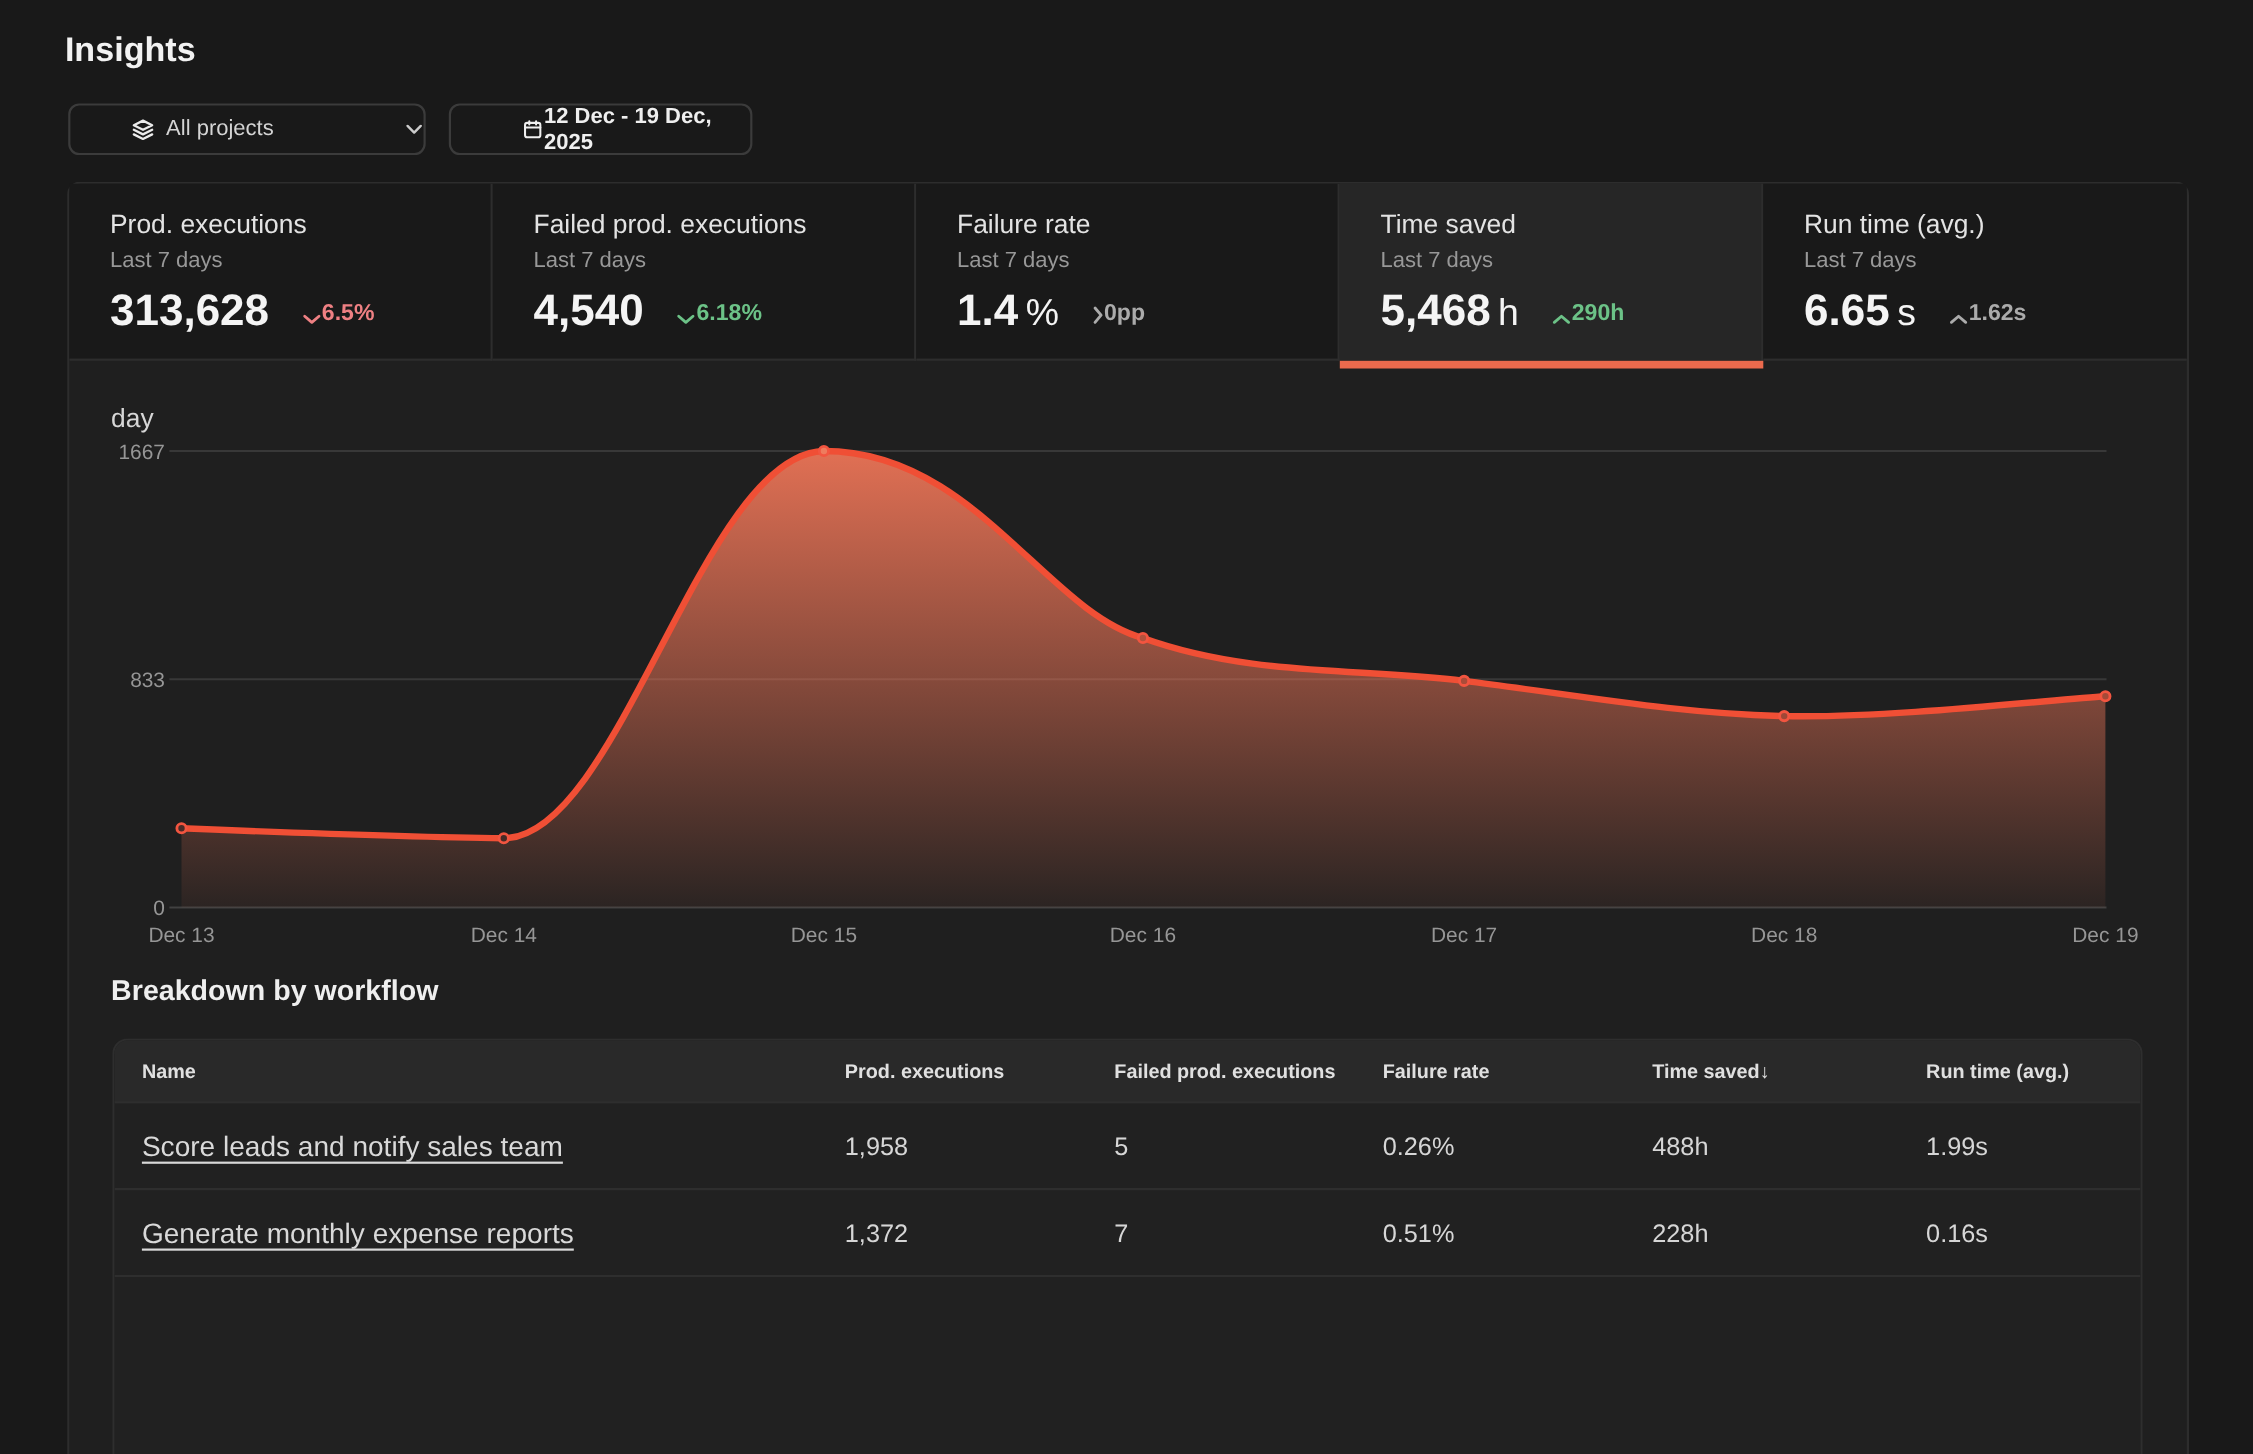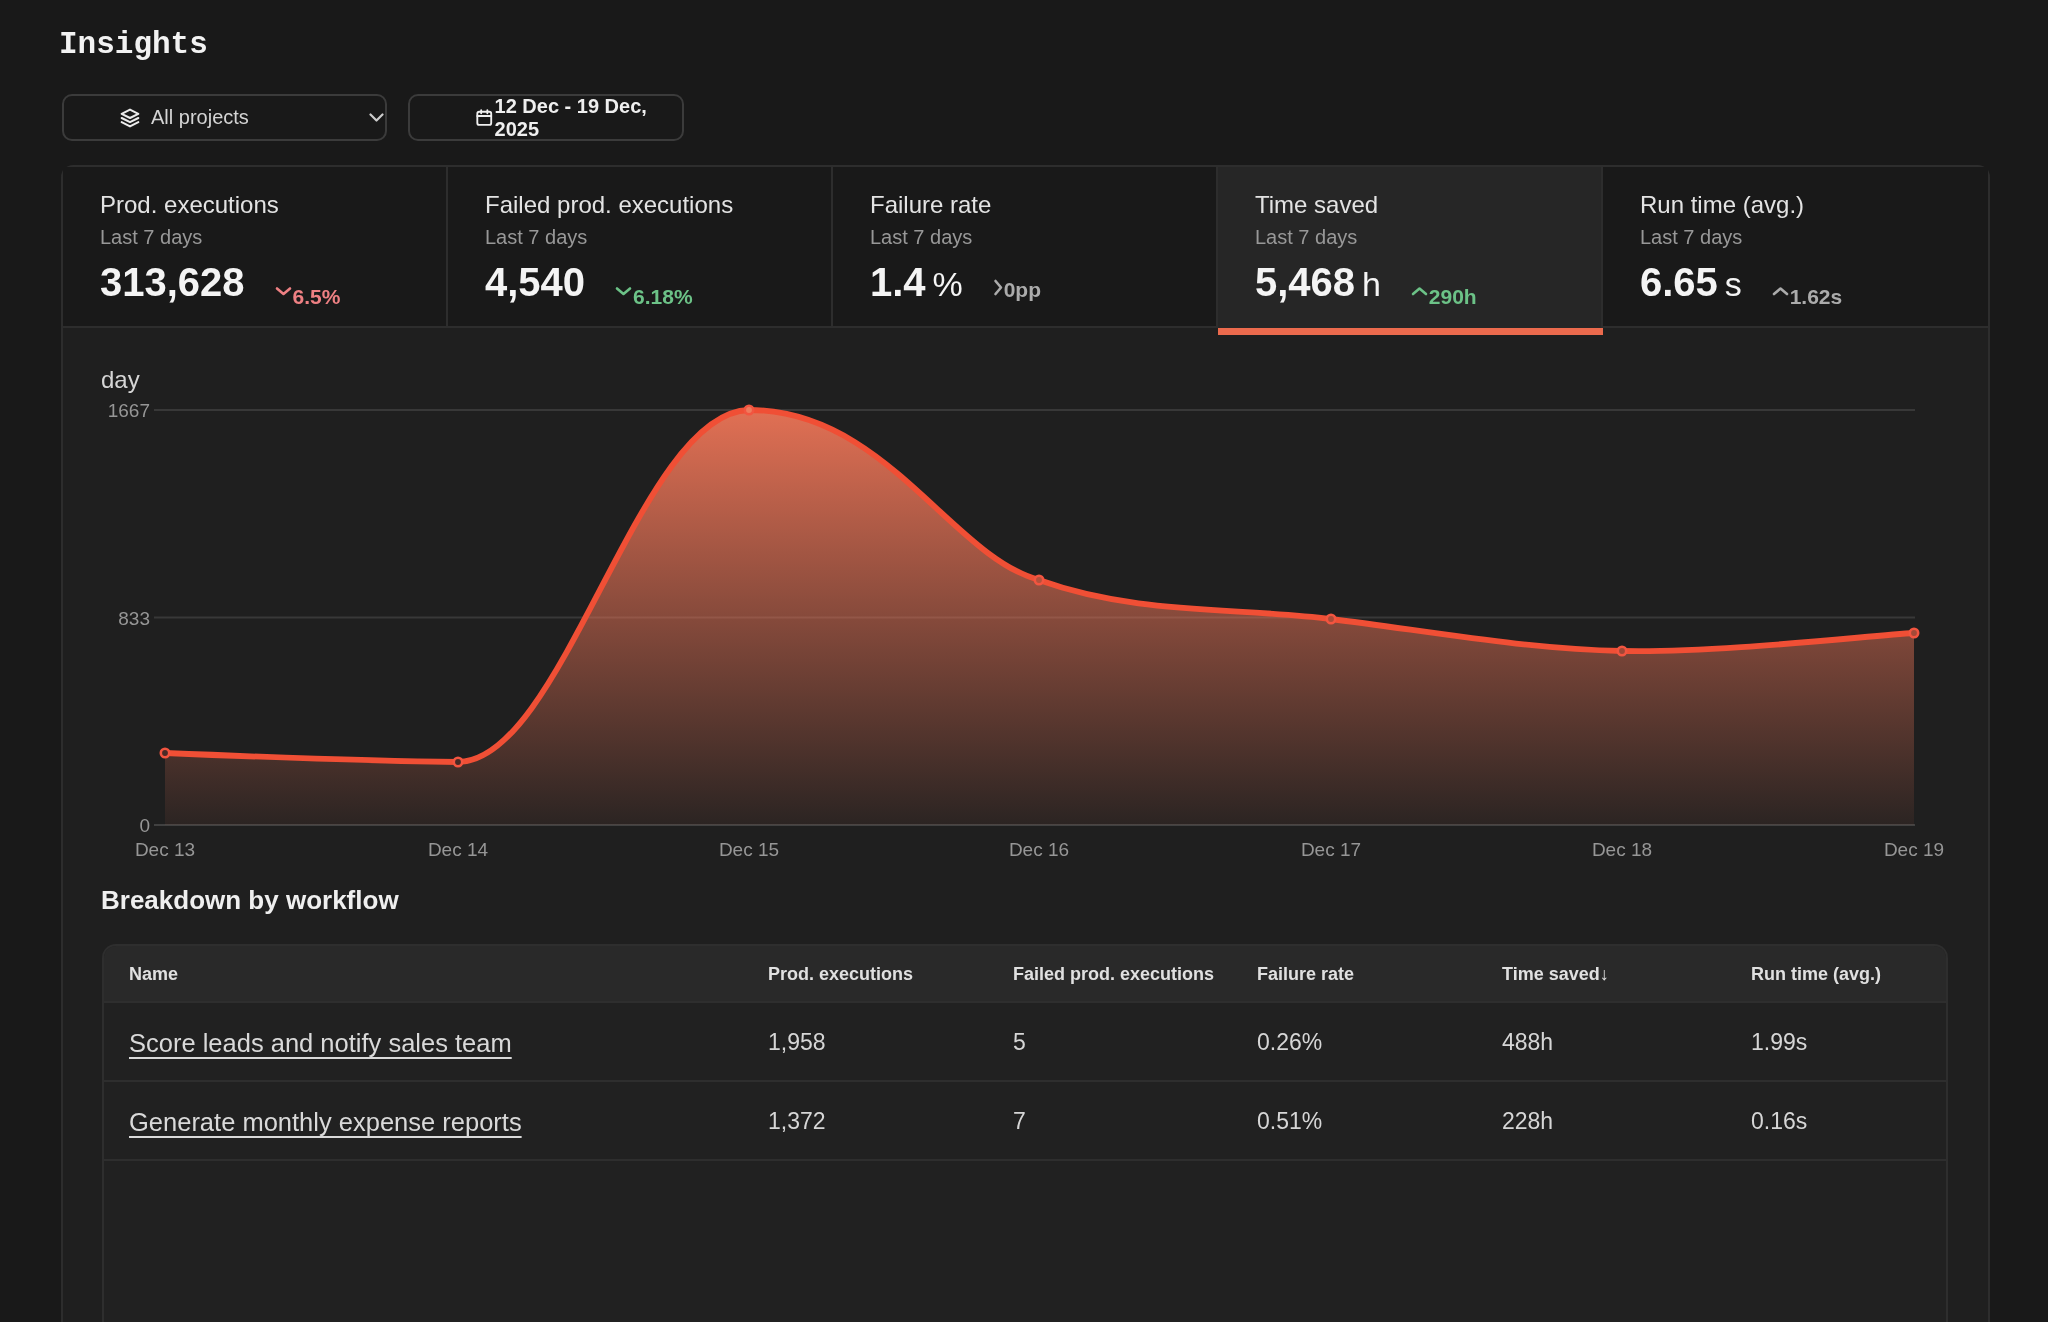--- a/index.html
+++ b/index.html
@@ -1,36 +1,36 @@
 <!DOCTYPE html>
 <html><head>
 <meta charset="utf-8">
 <style>
   * { margin:0; padding:0; box-sizing:border-box; -webkit-font-smoothing:antialiased; }
   html,body { width:2048px; height:1322px; background:#191919; overflow:hidden;
     font-family:"Liberation Sans", sans-serif; }
   .abs { position:absolute; }
-  #h1 { left:59px; top:29px; font-size:31px; line-height:1; font-weight:700; color:#f2f2f2;font-family:Liberation Mono, monospace; }
+  #h1 { left:59px; top:29px; font-size:31px; line-height:1; font-weight:700; color:#f2f2f2; }
   .btn { top:94px; height:47px; border:2px solid #3b3b3b; border-radius:10px;
     display:flex; align-items:center; color:#d4d4d4; font-size:20px;padding-left:44px; }
   #btn1 { left:62px; width:325px; }
   #btn2 { left:408px; width:276px; color:#efefef; font-weight:700; }
   #container { left:61px; top:165px; width:1929px; height:1157px; background:#1f1f1f;
     border:2px solid #2d2d2d; border-bottom:none; border-radius:12px 12px 0 0; }
   #cards { left:63px; top:167px; width:1925px; height:161px; display:flex; }
   .card { width:385px; height:161px; background:#191919; border-right:2px solid #2d2d2d;
     border-bottom:2px solid #2d2d2d; position:relative; padding:26px 0 0 37px; }
   .card:last-child { border-right:none; }
   .card.sel { background:#262626; border-bottom:none; }
   .ctitle { font-size:24px; line-height:1; color:#e3e3e3; }
   .csub { font-size:20px; line-height:1; color:#989898; margin-top:10px; }
   .cvalrow { position:absolute; left:37px; top:95px; display:flex; align-items:baseline; }
   .cval { font-size:40px; line-height:1; font-weight:700; color:#f4f4f4; }
   .sfx { font-size:34px; font-weight:400; }
-  .cdelta { font-size:21px; line-height:1; font-weight:700; margin-left:30px; display:flex; align-items:flex-start; }
+  .cdelta { font-size:21px; line-height:1; font-weight:700; margin-left:30px; display:flex; align-items:flex-end; }
   .cdelta svg { margin-right:1px; }
   .red { color:#ee8083; }
   .green { color:#6cc287; }
   .gray { color:#ababab; }
   #orangebar { left:1218px; top:328px; width:385px; height:7px; background:#eb6a4d; }
   #bheading { left:101px; top:887px; font-size:26px; line-height:1; font-weight:700; color:#efefef; }
   #table { left:102px; top:944px; width:1846px; height:380px; border:2px solid #2e2e2e;
     border-radius:14px 14px 0 0; border-bottom:none; overflow:hidden; background:#212121; }
   #thead { height:55px; background:#292929; position:relative; }
   .trow { height:79px; border-top:2px solid #2e2e2e; position:relative; }

